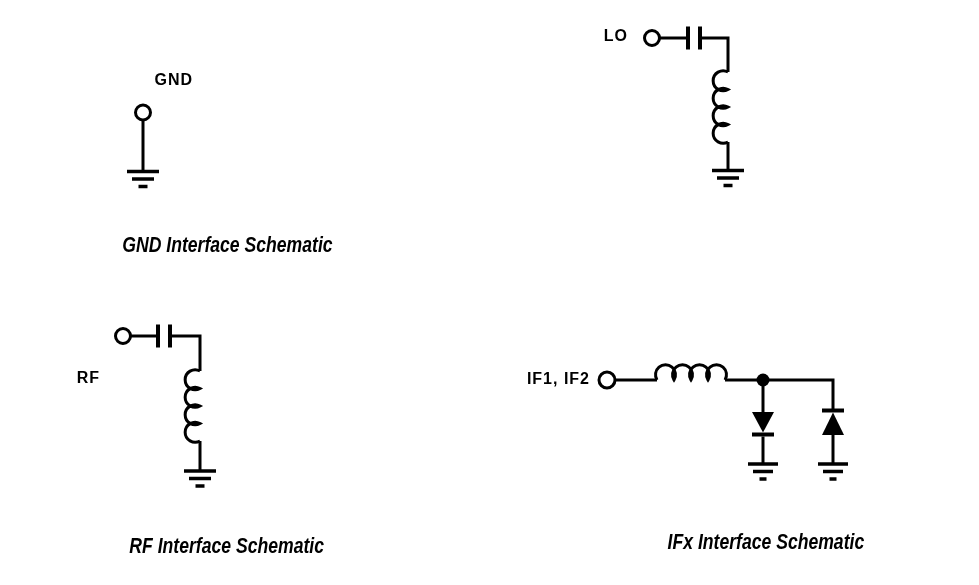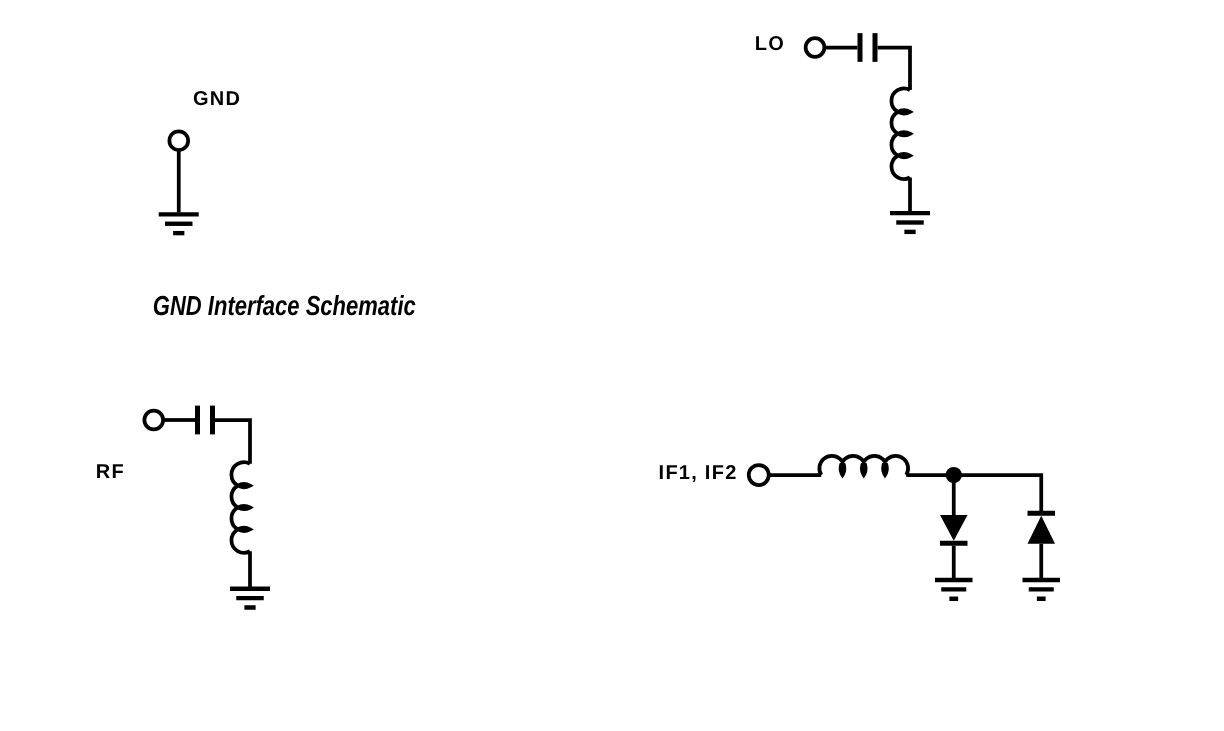--- a/index.html
+++ b/index.html
@@ -132,15 +132,21 @@
 
   <span class="pin-label align-right" style="left:45px; top:324px; width:55px;margin-top:44px;">RF</span>
 
   <span class="pin-label align-right" style="left:480px; top:369px; width:110px;">IF1, IF2</span>
 
   <div class="caption" style="left:27px; top:228px;">
     <span>GND Interface Schematic</span>
   </div>
 
 
+  <div class="caption" style="left:27px; top:529px;">
+    <span>RF Interface Schematic</span>
+  </div>
 
+  <div class="caption" style="left:566px; top:525px;">
+    <span>IFx Interface Schematic</span>
+  </div>
 
 </div>
 
 </body></html>

